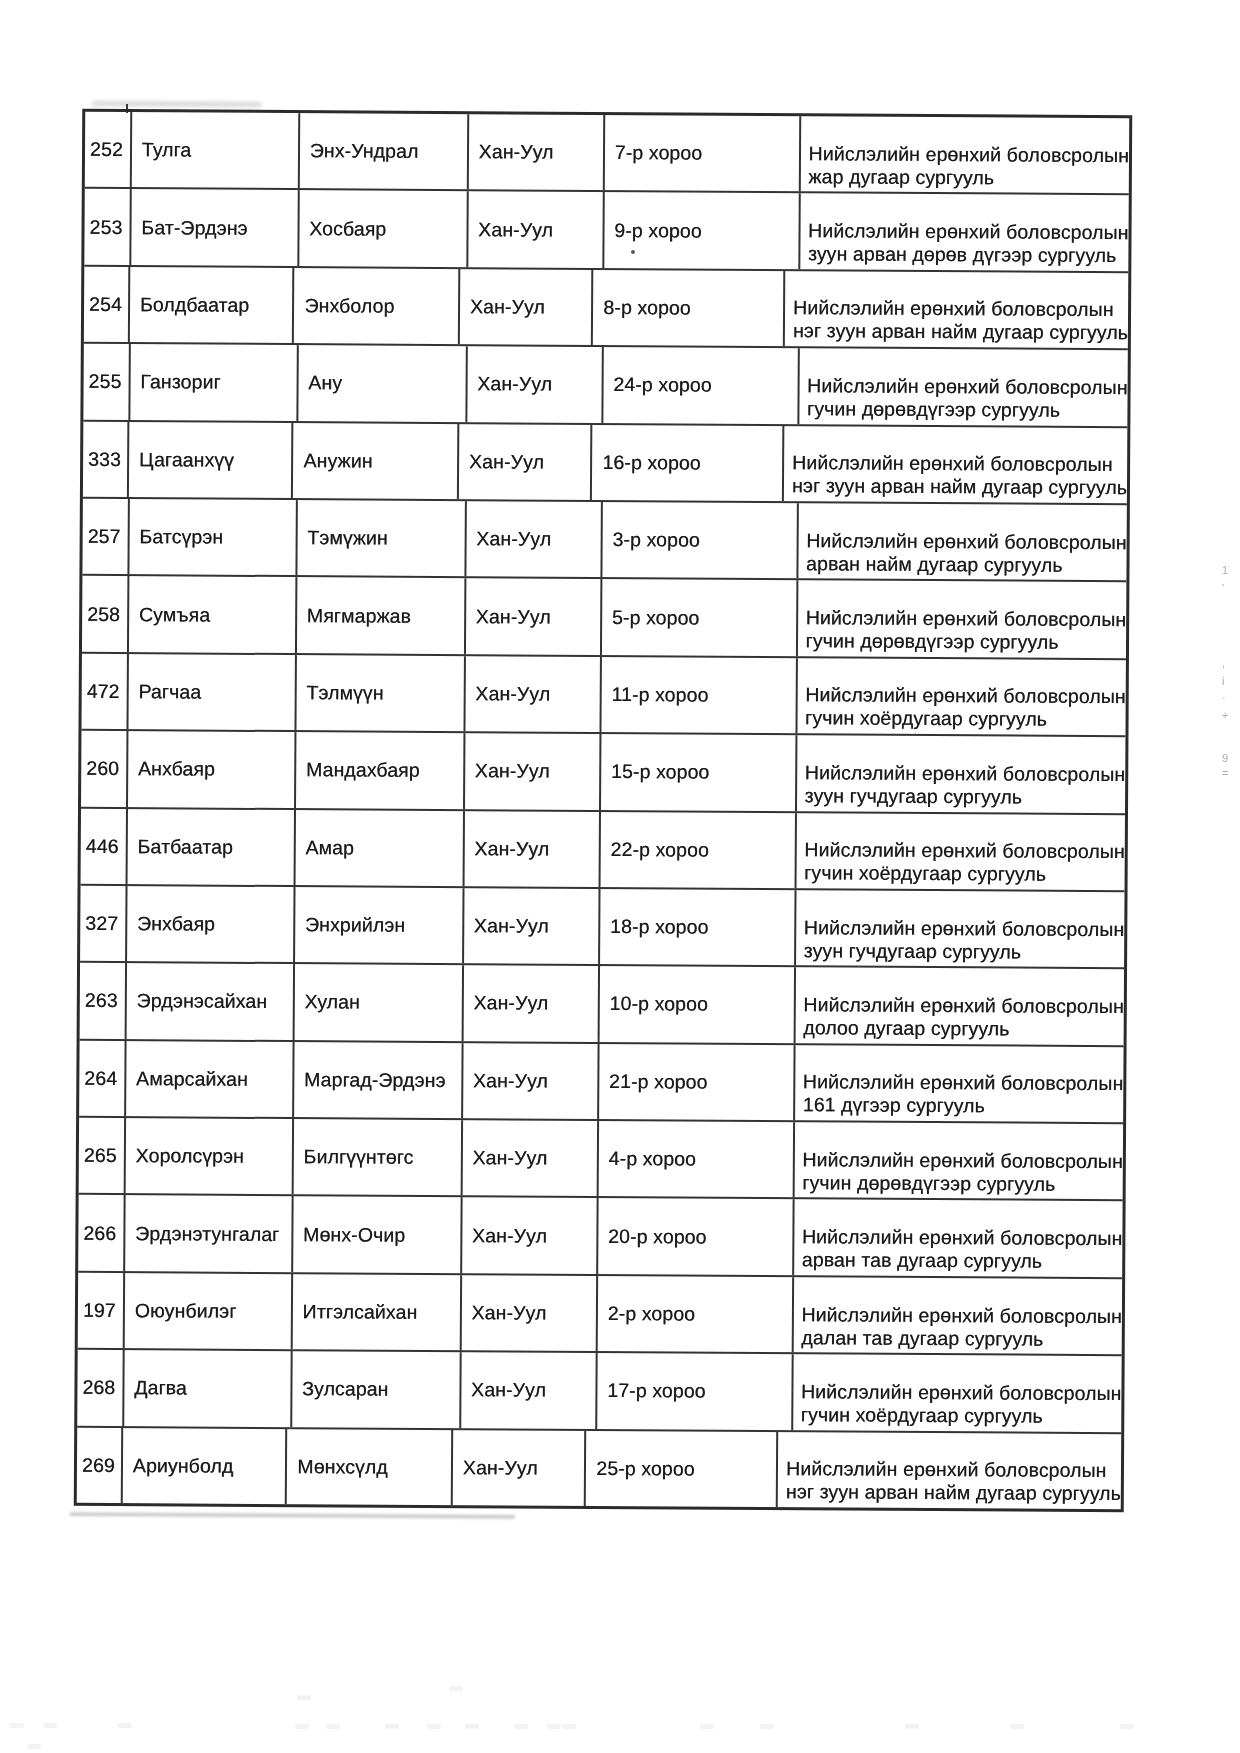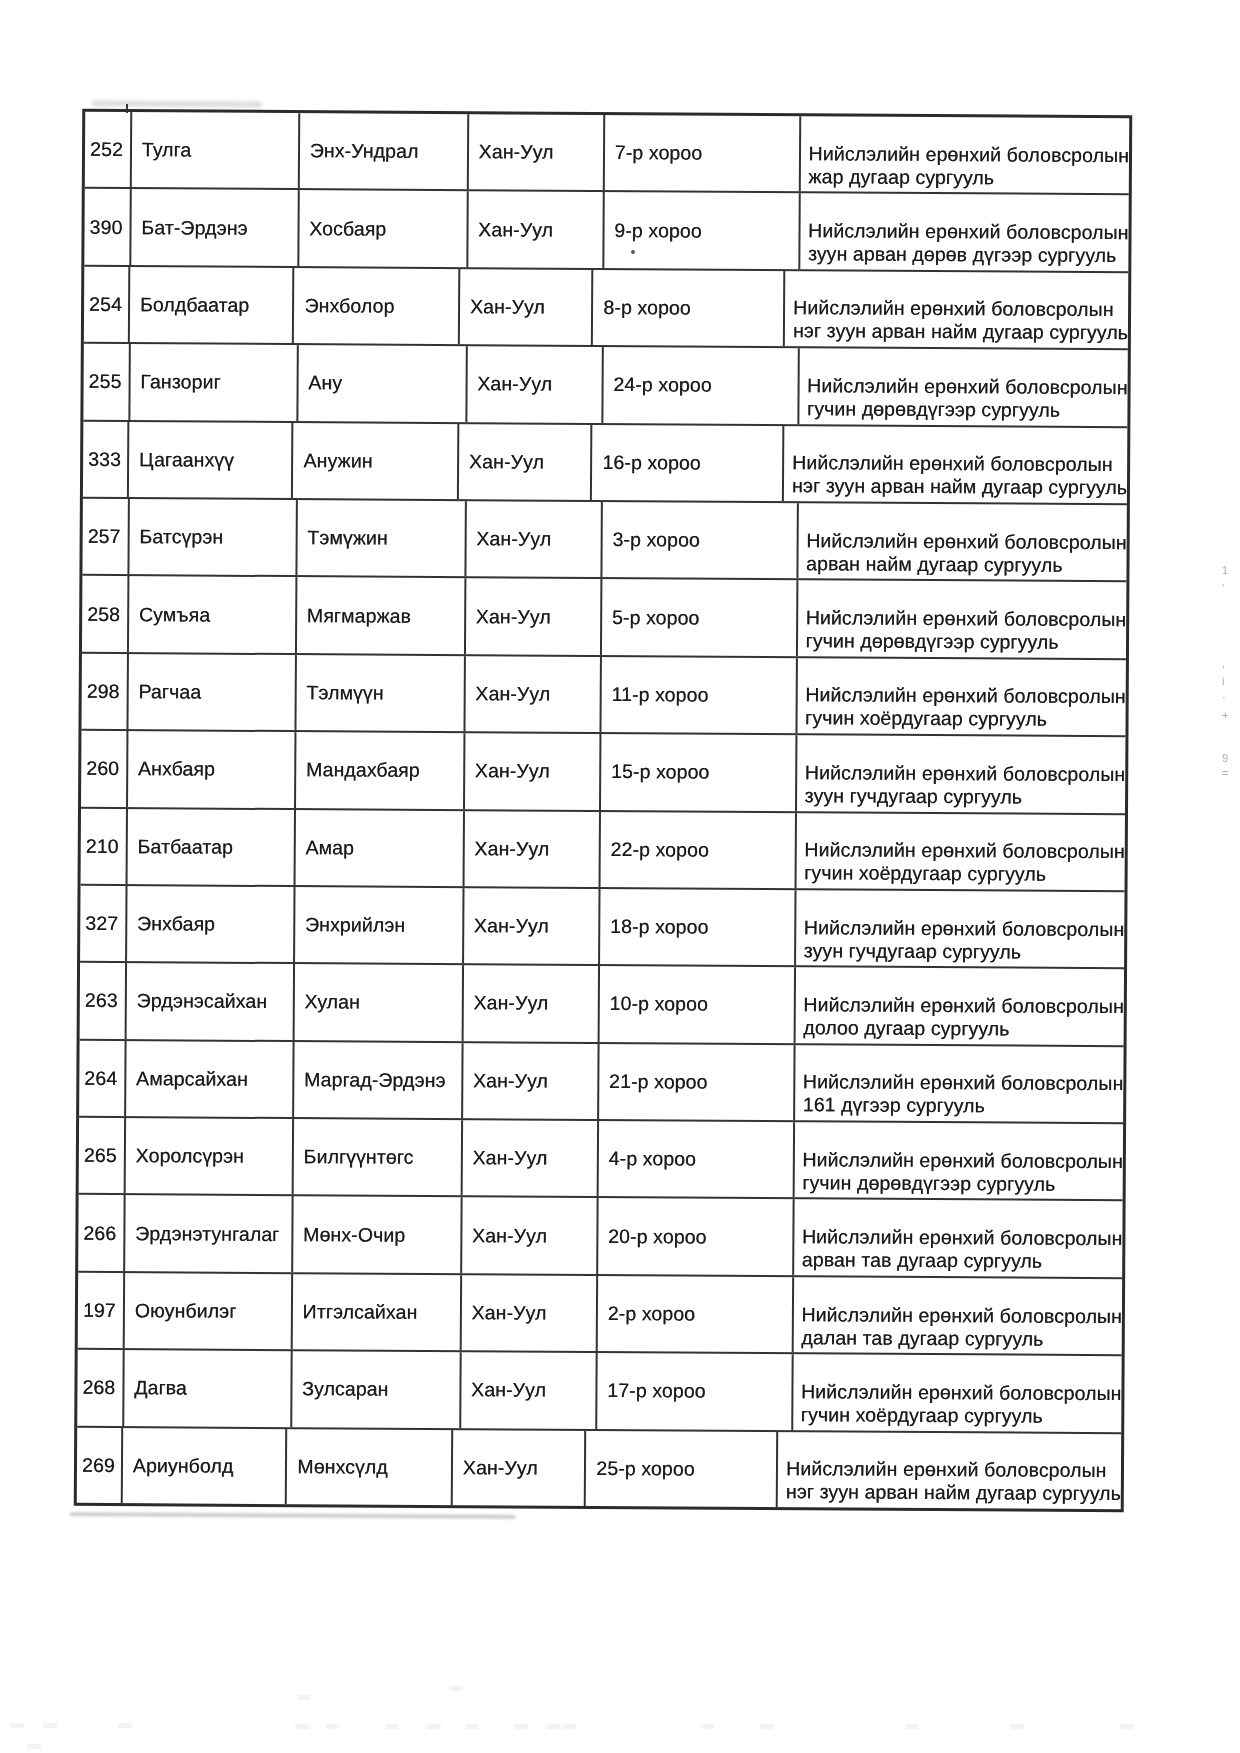--- a/index.html
+++ b/index.html
@@ -106,21 +106,21 @@
         <div class="cell c-dis">Хан-Уул</div>
         <div class="cell c-kho">7-р хороо</div>
         <div class="cell c-sch">
           <div class="sch-inner">
             <span class="sch-line">Нийслэлийн ерөнхий боловсролын</span>
             <span class="sch-line">жар дугаар сургууль</span>
           </div>
         </div>
       </div>
       <div class="t-row">
-        <div class="cell c-num">390</div>
+        <div class="cell c-num">253</div>
         <div class="cell c-sur">Бат-Эрдэнэ</div>
         <div class="cell c-giv">Хосбаяр</div>
         <div class="cell c-dis">Хан-Уул</div>
         <div class="cell c-kho">9-р хороо</div>
         <div class="cell c-sch">
           <div class="sch-inner">
             <span class="sch-line">Нийслэлийн ерөнхий боловсролын</span>
             <span class="sch-line">зуун арван дөрөв дүгээр сургууль</span>
           </div>
         </div>
@@ -184,21 +184,21 @@
         <div class="cell c-dis">Хан-Уул</div>
         <div class="cell c-kho">5-р хороо</div>
         <div class="cell c-sch">
           <div class="sch-inner">
             <span class="sch-line">Нийслэлийн ерөнхий боловсролын</span>
             <span class="sch-line">гучин дөрөвдүгээр сургууль</span>
           </div>
         </div>
       </div>
       <div class="t-row">
-        <div class="cell c-num">298</div>
+        <div class="cell c-num">472</div>
         <div class="cell c-sur">Рагчаа</div>
         <div class="cell c-giv">Тэлмүүн</div>
         <div class="cell c-dis">Хан-Уул</div>
         <div class="cell c-kho">11-р хороо</div>
         <div class="cell c-sch">
           <div class="sch-inner">
             <span class="sch-line">Нийслэлийн ерөнхий боловсролын</span>
             <span class="sch-line">гучин хоёрдугаар сургууль</span>
           </div>
         </div>
@@ -210,21 +210,21 @@
         <div class="cell c-dis">Хан-Уул</div>
         <div class="cell c-kho">15-р хороо</div>
         <div class="cell c-sch">
           <div class="sch-inner">
             <span class="sch-line">Нийслэлийн ерөнхий боловсролын</span>
             <span class="sch-line">зуун гучдугаар сургууль</span>
           </div>
         </div>
       </div>
       <div class="t-row">
-        <div class="cell c-num">210</div>
+        <div class="cell c-num">446</div>
         <div class="cell c-sur">Батбаатар</div>
         <div class="cell c-giv">Амар</div>
         <div class="cell c-dis">Хан-Уул</div>
         <div class="cell c-kho">22-р хороо</div>
         <div class="cell c-sch">
           <div class="sch-inner">
             <span class="sch-line">Нийслэлийн ерөнхий боловсролын</span>
             <span class="sch-line">гучин хоёрдугаар сургууль</span>
           </div>
         </div>

